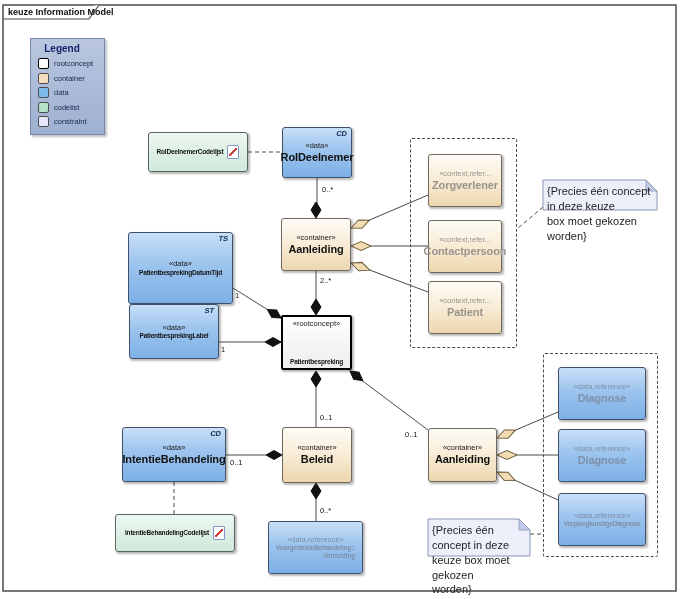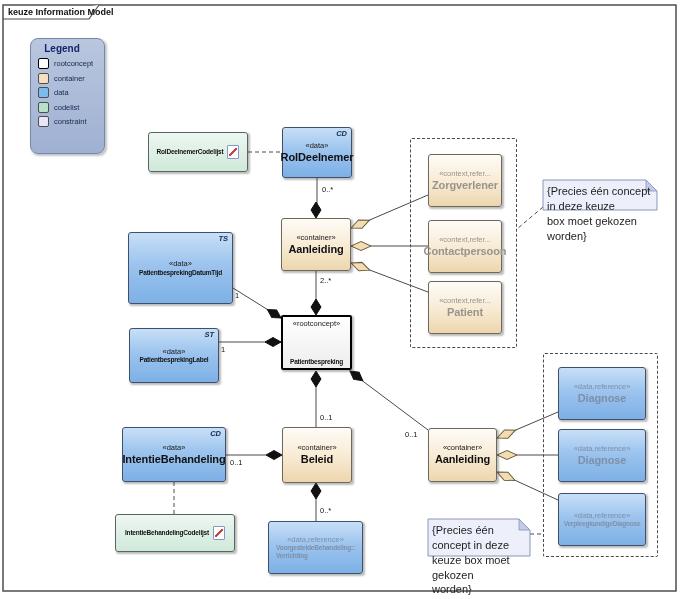--- a/index.html
+++ b/index.html
@@ -3,44 +3,44 @@
 <meta charset="utf-8">
 <style>
   html,body { margin:0; padding:0; background:#ffffff; }
   body { font-family:"Liberation Sans", sans-serif; }
   .canvas { position:relative; width:685px; height:599px; background:#ffffff; overflow:hidden; }
   svg.wires { position:absolute; left:0; top:0; }
 
   .frame-title { position:absolute; left:8px; top:7px; font-size:9px; font-weight:bold; color:#111; }
 
   .node { position:absolute; box-sizing:border-box; border-radius:3px; display:flex;
-          flex-direction:column; align-items:center; justify-content:center; text-align:left;
+          flex-direction:column; align-items:center; justify-content:center; text-align:right;
           padding:2px 17px; box-shadow:1.5px 1.5px 2px rgba(60,60,60,.35); }
   .node .stereo { font-size:7.5px; color:#1b1b1b; line-height:1.3; }
   .node .name   { font-size:11px; font-weight:bold; color:#101010; line-height:1.25; white-space:pre-line; letter-spacing:-0.1px; }
   .node .tight  { font-size:6.5px; letter-spacing:-0.2px; }
   .node .tag { position:absolute; top:1px; right:4px; font-size:7.5px; font-style:italic; font-weight:bold; color:#0f2a52; }
 
   .blue { background:linear-gradient(180deg,#c8dff7 0%,#9cc4ee 45%,#7db0e6 100%); border:1px solid #40506a; }
   .tan  { background:linear-gradient(180deg,#fefcf7 0%,#f7ead2 55%,#edd6ae 100%); border:1px solid #6e675c; }
   .root { background:linear-gradient(180deg,#ffffff 0%,#ededed 100%); border:2.5px solid #000; border-radius:2px;gap:29px; }
   .green{ background:linear-gradient(180deg,#edf7f1 0%,#cfe9da 100%); border:1px solid #5a655f;
           flex-direction:row; gap:4px; }
   .blue.ref .stereo, .blue.ref .name { color:#7e90a8; }
   .tan.ref  .stereo, .tan.ref  .name { color:#98948c; }
 
   .choice { position:absolute; border:1px dashed #4a4a4a; border-radius:2px; background:transparent; box-sizing:border-box; }
 
   .note-text { position:absolute; font-size:11px; color:#1d1d1d; line-height:1.35; white-space:pre-line; }
 
   .mult { position:absolute; font-size:7.5px; color:#111; }
 
-  .legend { position:absolute; left:30px; top:38px; width:75px; height:116px; box-sizing:border-box;
+  .legend { position:absolute; left:30px; top:38px; width:75px; height:97px; box-sizing:border-box;
             background:linear-gradient(180deg,#b9c6de 0%,#9fb1d2 100%); border:1px solid #7686ae;
-            border-radius:8px; padding:3px 12px 0 7px; box-shadow:1.5px 1.5px 2px rgba(60,60,60,.3); }
+            border-radius:0; padding:3px 12px 0 7px; box-shadow:1.5px 1.5px 2px rgba(60,60,60,.3); }
   .legend-title { font-size:10px; font-weight:bold; color:#14246a; text-align:center; margin:1px 6px 4px 0; }
   .legend-row { display:flex; align-items:center; gap:5px; margin-bottom:3.5px; }
   .sw { width:11px; height:11px; border-radius:2px; box-sizing:border-box; border:1px solid #4e4e4e; flex:0 0 auto; }
   .sw-root { background:#ffffff; border:1.6px solid #000; }
   .sw-container { background:#f5dfc0; }
   .sw-data { background:#7db9ed; }
   .sw-codelist { background:#b7e2ca; }
   .sw-constraint { background:#e6e6f8; }
   .legend-label { font-size:7.5px; color:#17264c; }
 
@@ -170,21 +170,21 @@
     <span class="stereo">«context,refer...</span>
     <span class="name">Patient</span>
   </div>
 
   <div class="node blue" style="left:128px;top:232px;width:105px;height:72px">
     <span class="tag">TS</span>
     <span class="stereo">«data»</span>
     <span class="name tight">PatientbesprekingDatumTijd</span>
   </div>
 
-  <div class="node blue" style="left:129px;top:328px;width:90px;height:55px">
+  <div class="node blue" style="left:129px;top:304px;width:90px;height:55px">
     <span class="tag">ST</span>
     <span class="stereo">«data»</span>
     <span class="name tight">PatientbesprekingLabel</span>
   </div>
 
   <div class="node root" style="left:281px;top:315px;width:71px;height:55px">
     <span class="stereo">«rootconcept»</span>
     <span class="name tight">Patientbespreking</span>
   </div>
 

